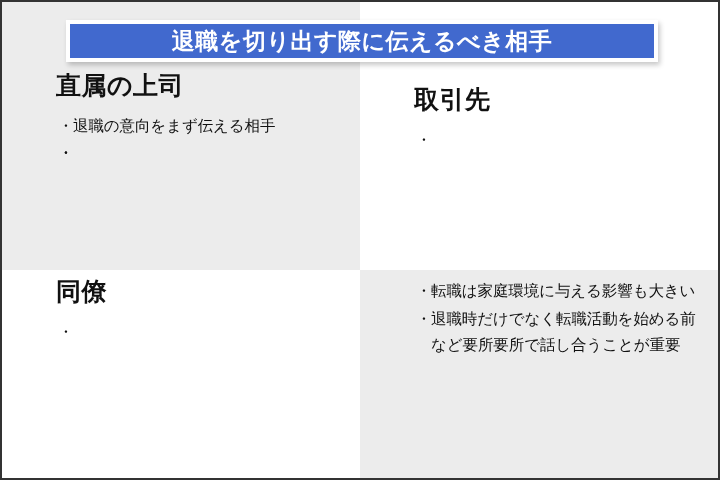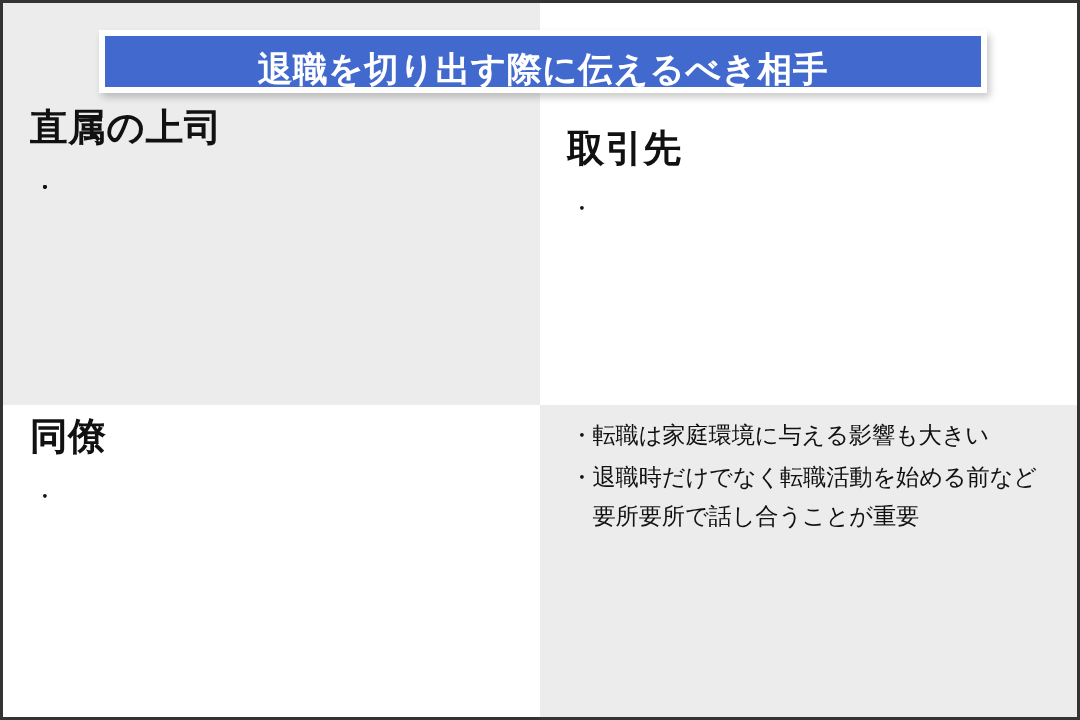--- a/index.html
+++ b/index.html
@@ -39,36 +39,37 @@
     position: absolute;
     left: 64px;
     top: 18px;
     width: 592px;
     height: 42px;
     box-sizing: border-box;
     background: #4169ce;
     border: 4px solid #ffffff;
     box-shadow: 2px 3px 5px rgba(0,0,0,0.22);
     display: flex;
-    align-items: flex-end;
+    align-items: center;
     justify-content: center;
   }
   #banner-title {
     color: #ffffff;
     font-size: 23px;
     font-weight: bold;
     letter-spacing: 0.5px;
     line-height: 1;
     white-space: nowrap;
   }
 
   
   .quad {
     position: absolute;
     box-sizing: border-box;
+    padding-left: 36px;
   }
   .q-tl { left: 0;     top: 70px;  width: 358px; }
   .q-tr { left: 358px; top: 70px;  width: 358px; margin-top: 14px; }
   .q-bl { left: 0;     top: 276px; width: 420px; }
   .q-br { left: 358px; top: 276px; width: 358px; }
 
   .quad-heading {
     font-size: 25px;
     font-weight: bold;
     color: #111111;
@@ -112,20 +113,21 @@
 
   <div id="banner">
     <span id="banner-title">退職を切り出す際に伝えるべき相手</span>
   </div>
 
   <div class="quad q-tl">
     <div class="quad-heading">直属の上司</div>
     <ul class="bullet-list">
       <li class="bullet-item">
         <span class="bullet-dot">・</span>
+        <span>退職の意向をまず伝える相手</span>
       </li>
       <li class="bullet-item">
         <span class="bullet-dot">・</span>
       </li>
       <li class="bullet-item">
         <span class="bullet-dot">・</span>
       </li>
     </ul>
   </div>
 

